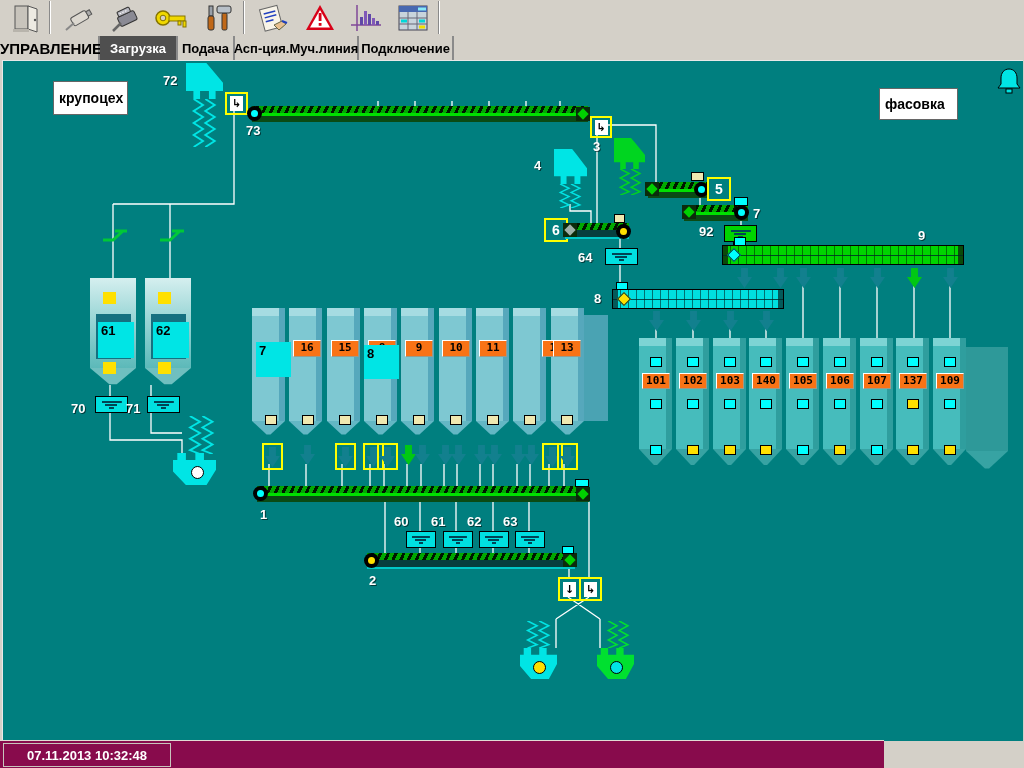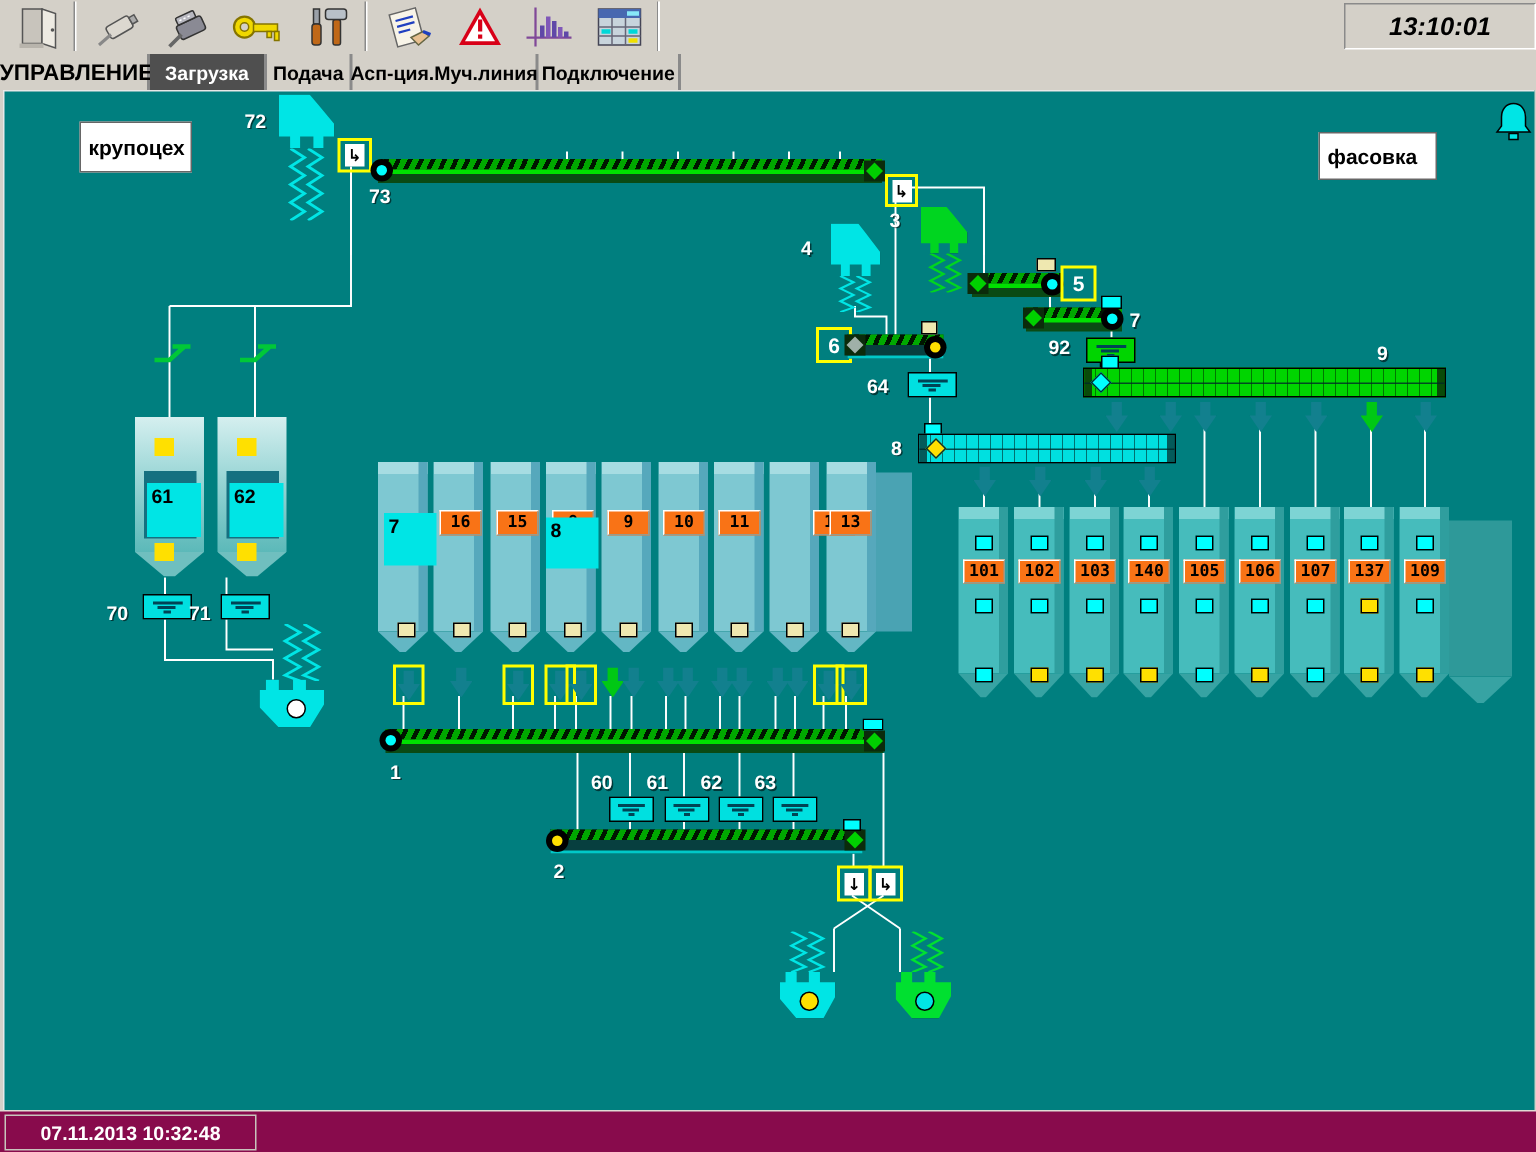--- a/index.html
+++ b/index.html
@@ -81,21 +81,21 @@
     box-shadow:inset -6px 0 0 #2F9E9E,inset 0 8px 0 #7DD4D4;}
   .binpt{position:absolute;width:33px;height:20px;background:#37A3A3;
     clip-path:polygon(0 0,100% 0,55% 80%,45% 80%);}
   .shadowcol{position:absolute;background:#2E9999;}
   .gbin{position:absolute;width:46px;background:linear-gradient(180deg,#D5EFEF 0%,#9AD6D6 45%,#5CB9B9 100%);}
   .gbinpt{position:absolute;width:46px;height:18px;background:#6FBFBF;
     clip-path:polygon(0 0,100% 0,58% 90%,42% 90%);}
   .gwin{position:absolute;background:#157080;}
   .cyanfill{position:absolute;background:#00E5E5;color:#000;font-weight:bold;font-size:13px;padding:1px 0 0 3px;}
   
-  #statusbar{position:absolute;left:0;top:740px;width:1024px;height:28px;background:#880B4C;border-top:1px solid #e0dcd4;}
+  #statusbar{position:absolute;left:0;top:740px;width:884px;height:28px;background:#880B4C;border-top:1px solid #e0dcd4;}
   #datepanel{position:absolute;left:3px;top:2px;width:166px;height:22px;border:1px solid #C8C4BC;
     display:flex;align-items:center;justify-content:center;color:#fff;font-weight:bold;font-size:13px;}
   #msgpanel{position:absolute;left:172px;top:2px;right:3px;height:22px;
     display:flex;align-items:center;justify-content:center;color:#fff;font-weight:bold;font-size:13px;}
 </style>
 </head>
 <body>
 
 <div id="toolbar">
   <div class="tbtn" style="left:6px;width:40px">
@@ -177,23 +177,20 @@
       <rect x="3" y="3" width="28" height="24" fill="#C8D4DC" stroke="#445"></rect>
       <rect x="3" y="3" width="28" height="6" fill="#4868B0"></rect>
       <rect x="22" y="4.5" width="8" height="3" fill="#88E8F8"></rect>
       <path d="M3,15 h28 M3,21 h28 M12,9 v18 M21,9 v18" stroke="#667" stroke-width="1"></path>
       <rect x="23" y="16.5" width="6" height="3" fill="#00D8D8"></rect>
       <rect x="23" y="22.5" width="6" height="3" fill="#F0E000"></rect>
       <rect x="5" y="16.5" width="6" height="3" fill="#00D8D8"></rect>
     </svg>
   </div>
   <div class="tsep" style="left:438px"></div>
-  <div class="panel" style="left:896px;width:126px;justify-content:center">
-    <span>13:10:01</span>
-  </div>
 </div>
 
 <div id="tabbar">
   <div class="tab big" style="left:4px;width:94px">
       <span>УПРАВЛЕНИЕ</span>
     </div>
   <div class="tab active" style="left:100px;width:76px">
       <span>Загрузка</span>
     </div>
   <div class="tab" style="left:178px;width:55px">

